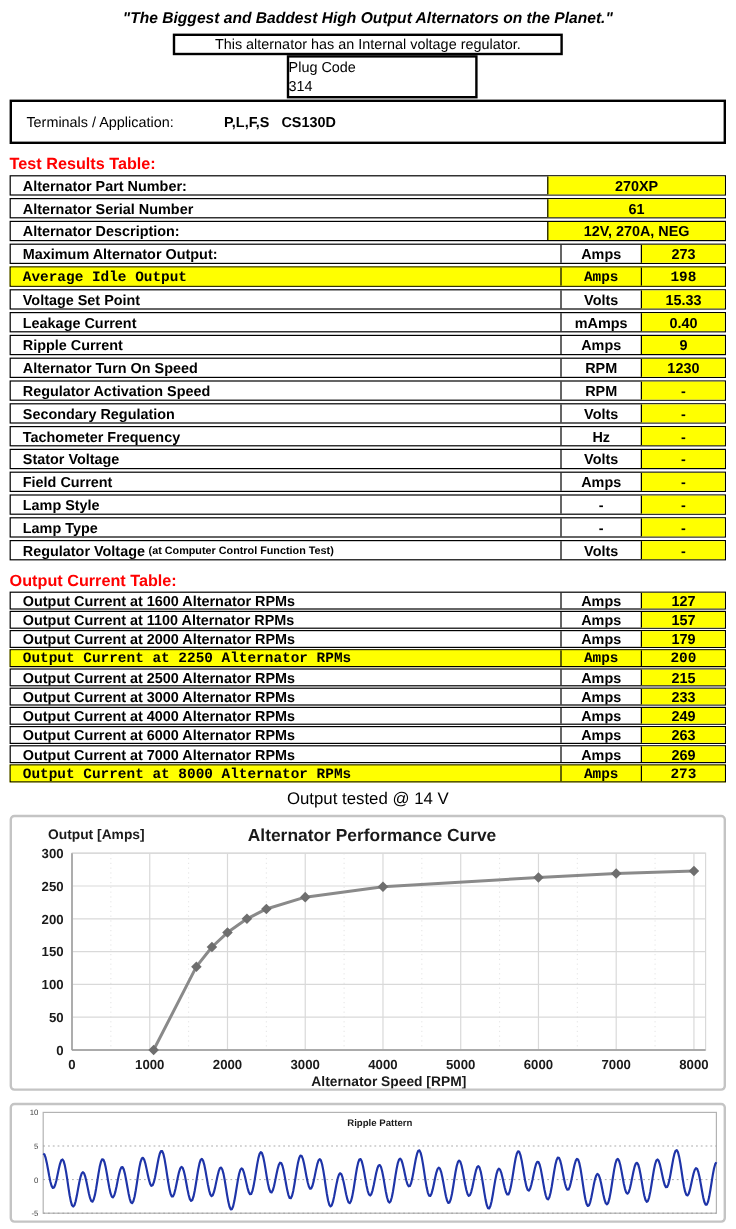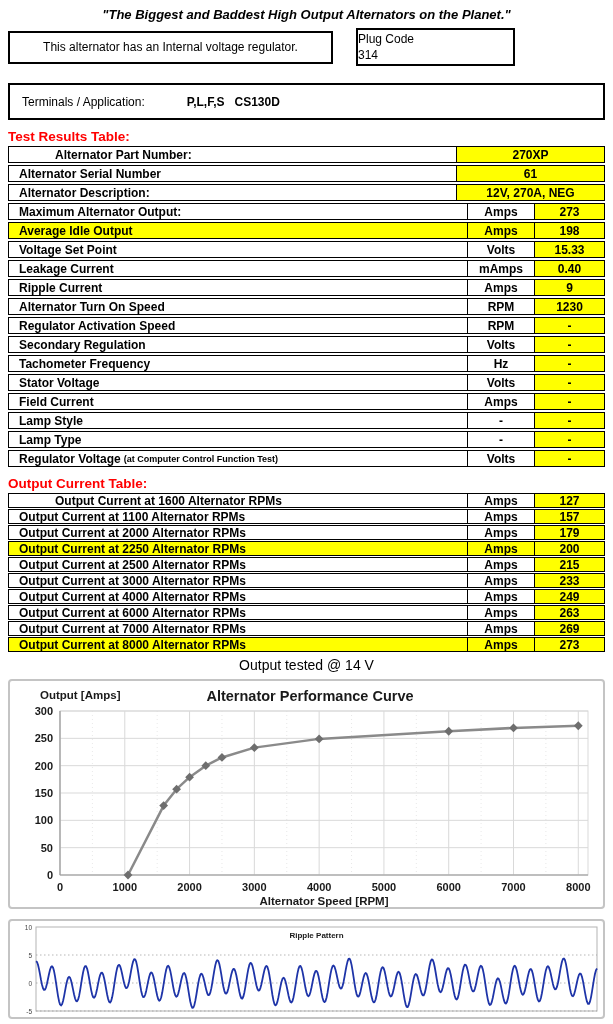--- a/index.html
+++ b/index.html
@@ -9,21 +9,21 @@
     font-family: "Liberation Sans", "DejaVu Sans", sans-serif;
     color: #000;
   }
   .page { position: relative; width: 613px; height: 1024px; overflow: hidden; background: #fff; }
 
   .doc-title {
     padding-top: 7px; text-align: center;
     font-size: 13px; font-weight: bold; font-style: italic;
   }
 
-  .top-row { display: flex; align-items: center; margin: 6px 8px 17px; height: 38px; }
+  .top-row { display: flex; align-items: center; margin: 6px 8px 17px; height: 38px; flex-direction: column; }
   .note-box {
     width: 325px; height: 33px; border: 2px solid #000;
     display: flex; align-items: center; justify-content: center; font-size: 12px;
   }
   .plug-box {
     width: 159px; height: 38px; border: 2px solid #000; margin-left: 23px;
     display: flex; flex-direction: column; align-items: flex-start; justify-content: center;
     font-size: 12px; line-height: 16px;
   }
   .terminals-box {
@@ -32,29 +32,29 @@
   }
   .t-value { margin-left: 42px; white-space: pre; font-weight: bold; }
 
   .section-heading {
     margin: 9px 0 2px 8px; font-size: 13.5px; font-weight: bold;
     color: var(--heading-red, #ff0000);
   }
 
   .dtable { margin: 0 8px; }
   .trow { display: flex; border: 1px solid #000; margin-top: 2px; height: 17px; background: #fff; }
-  .dtable .trow:first-child { margin-top: 0; padding-left: 36px; }
+  .dtable .trow:first-child { margin-top: 0; }
   .dtable-output .trow { height: 15px; margin-top: 1px; }
   .cell { display: flex; align-items: center; font-size: 12px; font-weight: bold; overflow: hidden; }
   .cell-label { flex: 1; padding-left: 10px; }
   .cell-label .note { font-size: 9px; margin-left: 3px; white-space: nowrap; }
   .cell-unit  { width: 67px;  border-left: 1px solid #000; justify-content: center; }
   .cell-value { width: 70px;  border-left: 1px solid #000; justify-content: center; background: var(--hl-yellow, #ffff00); }
   .cell-merged{ width: 148px; border-left: 1px solid #000; justify-content: center; background: var(--hl-yellow, #ffff00); }
-  .trow.hl, .trow.hl .cell-unit, .trow.hl .cell-label { background: var(--hl-yellow, #ffff00); }
+  .trow.hl, .trow.hl .cell-unit, .trow.hl .cell-label { background: var(--hl-yellow, #ffff00); font-family: Liberation Mono, monospace; }
 
   .caption { margin-top: 5px; text-align: center; font-size: 14px; }
 
   .chart-box {
     margin: 6px 8px 0; border: 2px solid #c4c4c4; border-radius: 4px; background: #fff;
   }
   .chart-box svg { display: block; }
   .chart-box.ripple { margin-top: 10px; }
 </style>
 </head>

